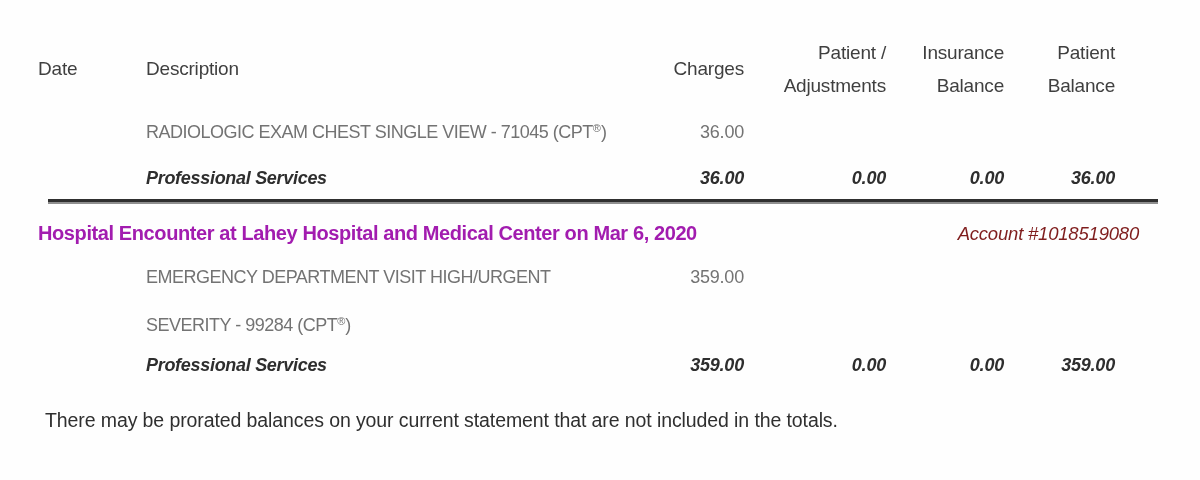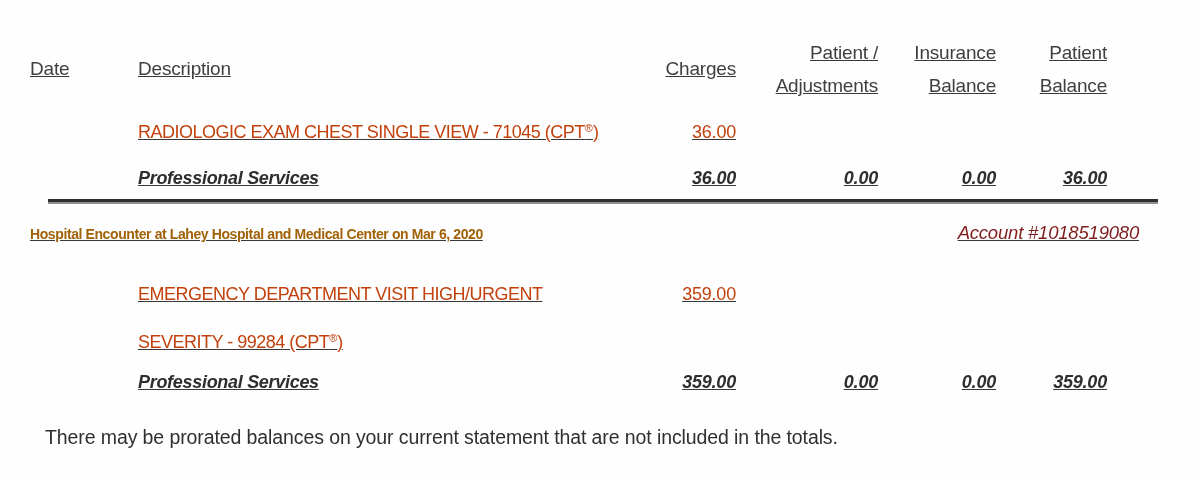--- a/index.html
+++ b/index.html
@@ -12,23 +12,22 @@
     font-family: "Liberation Sans", sans-serif;
   }
   .doc {
     position: relative;
     width: 1200px;
     height: 480px;
     background: #fefefe;
     color: #383838;
   }
   .content {
-    padding-left: 30px;
+    padding-left: 38px;
     padding-right: 61px;
-    text-decoration: underline;
   }
   .content.first {
     padding-top: 36px;
   }
   .grid {
     display: grid;
     grid-template-columns: 108px 468px 130px 142px 118px 111px;
     align-items: start;
   }
   .header-row {
@@ -41,21 +40,21 @@
   .cell { min-height: 1px; }
   .left { text-align: left; }
   .num  { text-align: right; }
   .two-line div { line-height: 33px; }
   .single { line-height: 22px; }
 
   .body-row {
     font-size: 18px;
     line-height: 24px;
     letter-spacing: -0.2px;
-    color: #c2410c;
+    color: #737373;
   }
   .desc {
     white-space: nowrap;
     overflow: visible;
     letter-spacing: -0.5px;
   }
   .sup {
     font-size: 11px;
     position: relative;
     top: -6px;
@@ -79,32 +78,32 @@
 
   .encounter-row {
     margin-top: 17px;
     display: grid;
     grid-template-columns: 1fr auto;
     align-items: baseline;
     line-height: 24px;
   }
   .enc-title {
     font-weight: bold;
-    font-size: 14px;
+    font-size: 20px;
     letter-spacing: -0.4px;
-    color: #a16207;
+    color: #a21caf;
   }
   .enc-account {
     font-style: italic;
     font-size: 18.5px;
     letter-spacing: -0.2px;
     color: #7f1d1d;
     text-align: right;
   }
-  .row-service2a { margin-top: 36px; }
+  .row-service2a { margin-top: 19px; }
   .row-service2b { margin-top: 24px; }
   .row-subtotal2 { margin-top: 14px; }
 
   .footer-note {
     margin: 31px 0 8px 45px;
     font-size: 19.5px;
     letter-spacing: -0.1px;
     line-height: 24px;
     color: #2f2f2f;
   }

